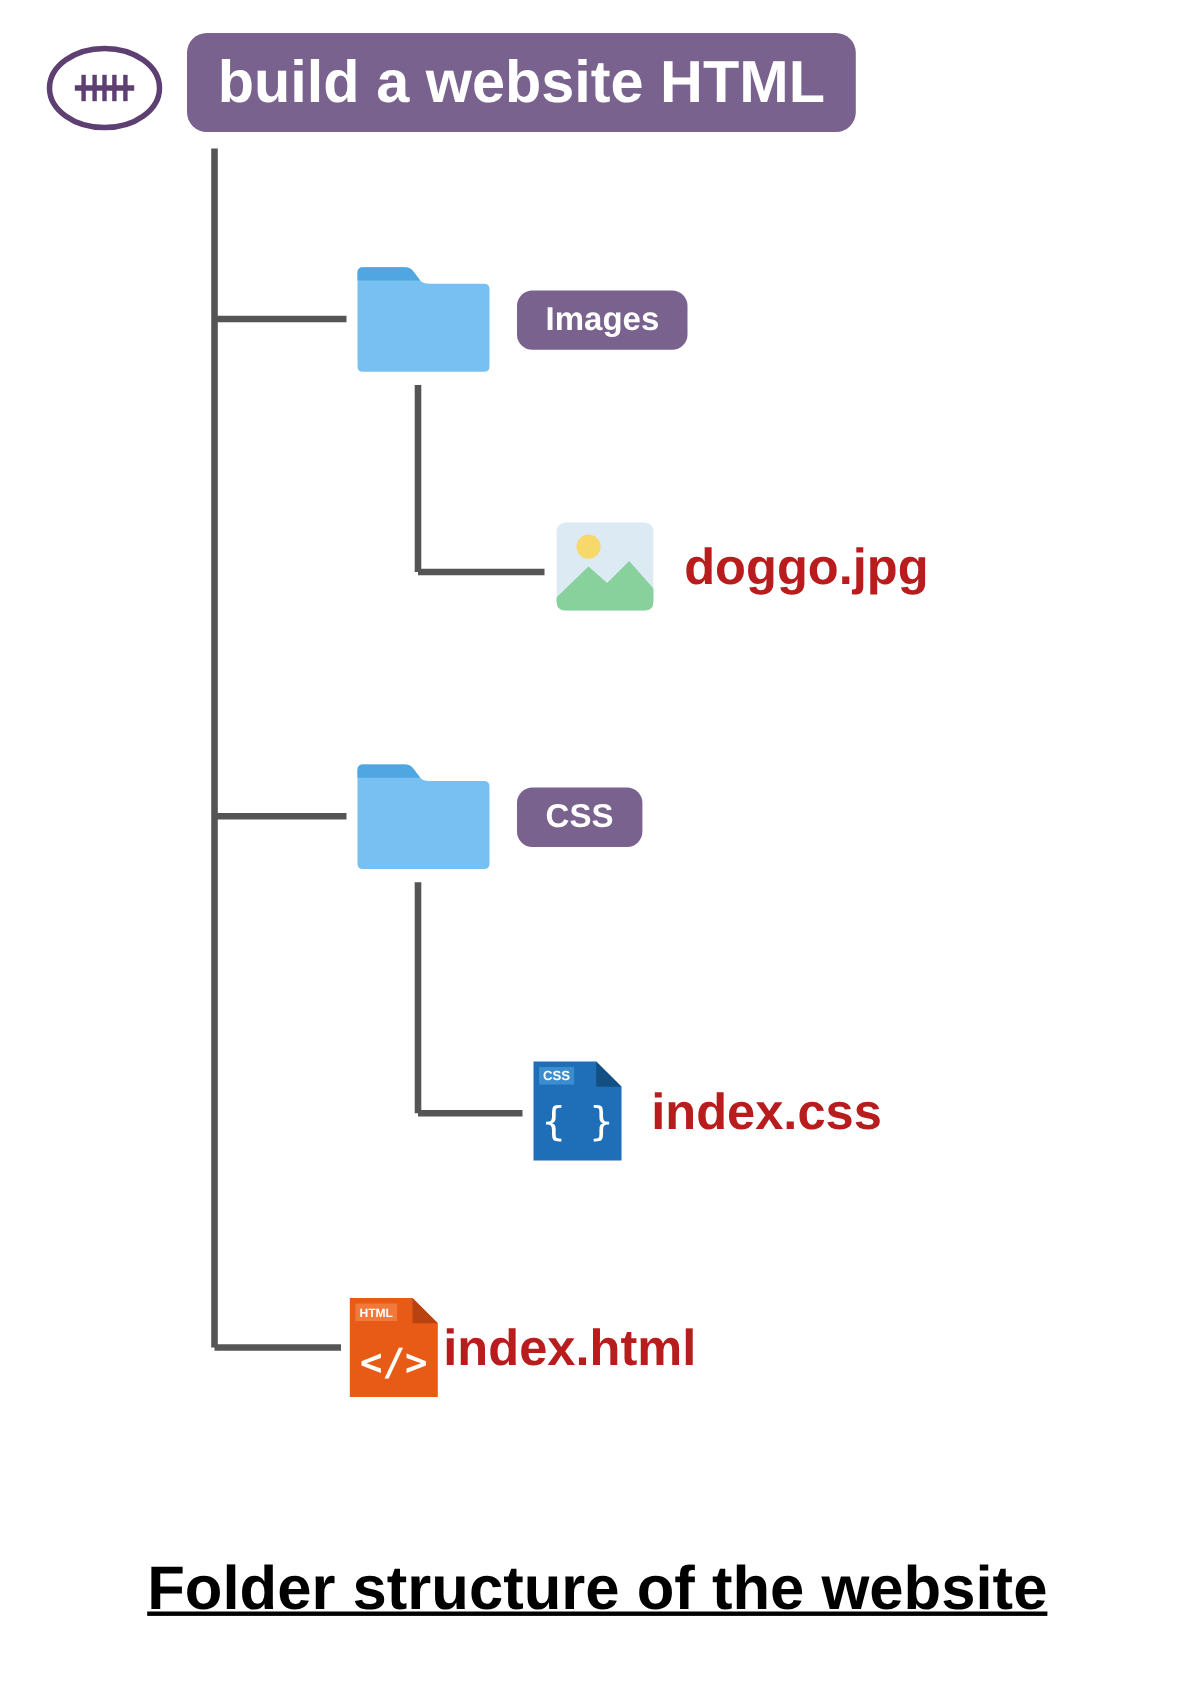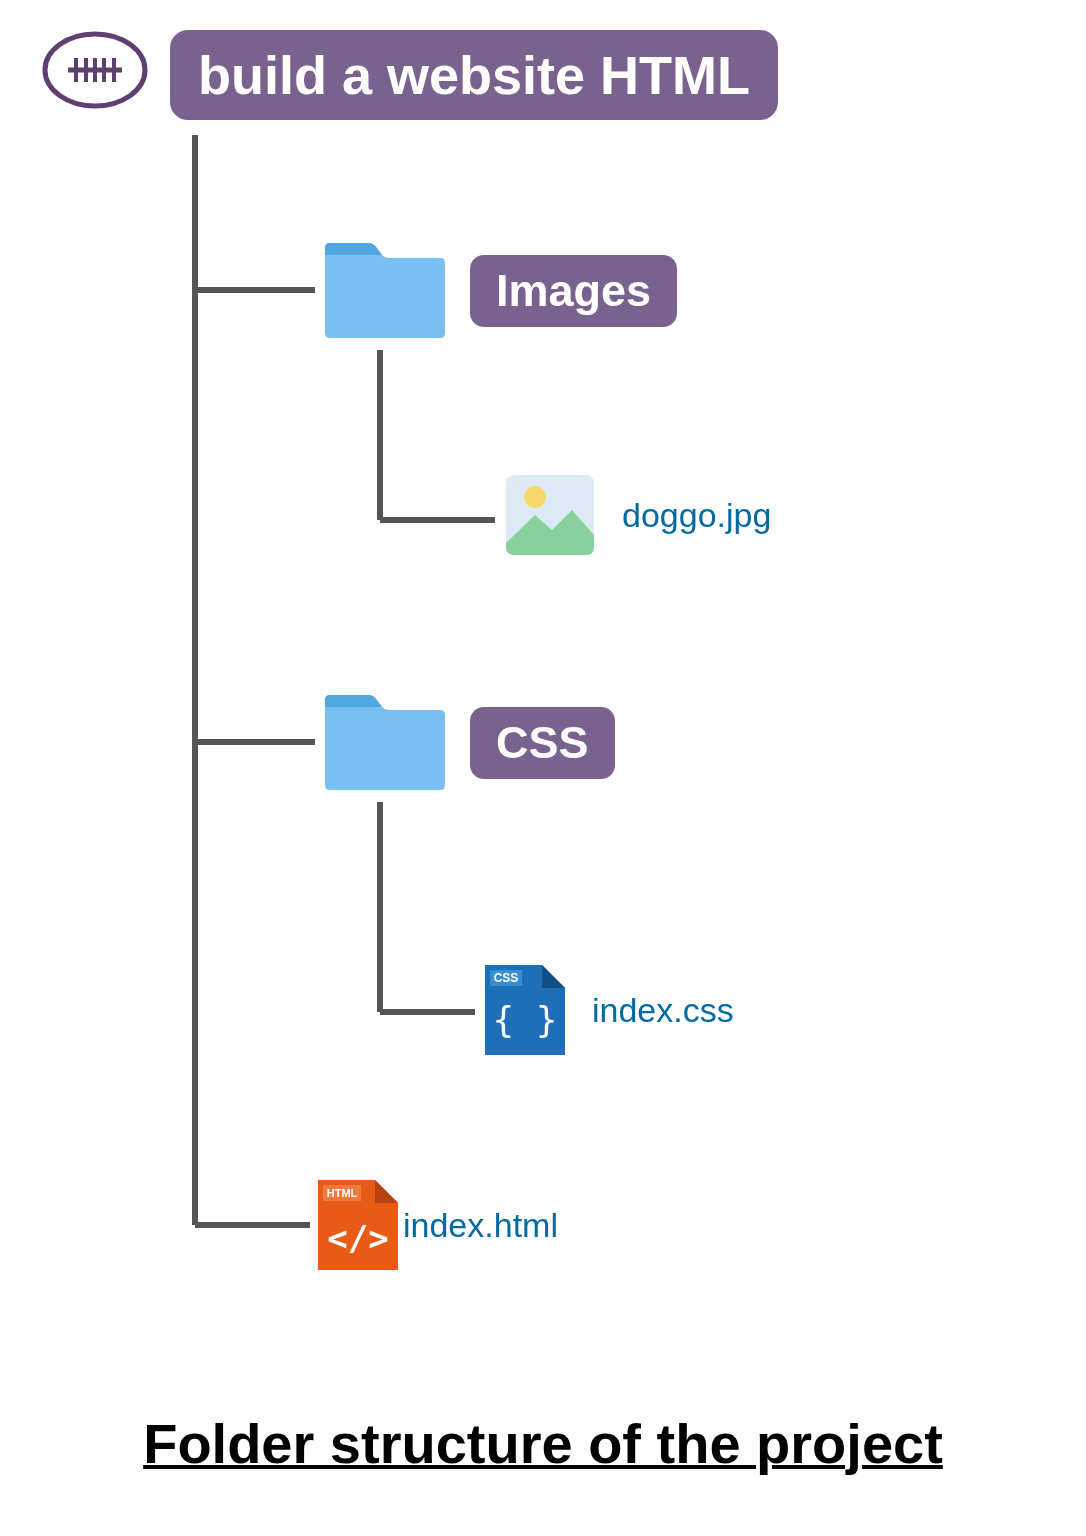--- a/index.html
+++ b/index.html
@@ -13,21 +13,21 @@
     .canvas {
       position: relative;
       width: 100%;
       height: 100%;
     }
     .root-node {
       position: absolute;
       top: 30px;
       left: 40px;
       display: flex;
-      align-items: flex-start;
+      align-items: flex-end;
       gap: 20px;
     }
     .football-icon {
       width: 110px;
       height: 80px;
     }
     .root-label {
       background: #7a628e;
       color: #ffffff;
       font-size: 54px;
@@ -52,21 +52,21 @@
       align-items: center;
       gap: 20px;
     }
     .folder-icon {
       width: 130px;
       height: 105px;
     }
     .folder-label {
       background: #7a628e;
       color: #ffffff;
-      font-size: 45px;
+      font-size: 30px;
       font-weight: 700;
       padding: 10px 26px;
       border-radius: 14px;
     }
     .file-doggo-row {
       position: absolute;
       top: 465px;
       left: 500px;
       display: flex;
       align-items: center;
@@ -82,23 +82,23 @@
     }
     .file-index-row {
       position: absolute;
       top: 1175px;
       left: 313px;
       display: flex;
       align-items: center;
       gap: 0;
     }
     .file-label {
-      color: #0369a1;
-      font-size: 34px;
-      font-weight: 400;
+      color: #b91c1c;
+      font-size: 46px;
+      font-weight: 700;
     }
     .image-file-icon {
       width: 100px;
       height: 100px;
     }
     .css-file-icon {
       width: 90px;
       height: 100px;
     }
     .html-file-icon {
@@ -203,15 +203,15 @@
     <svg class="html-file-icon" viewBox="0 0 90 100">
       <path d="M5 5 L62 5 L85 28 L85 95 L5 95 Z" fill="#e85b16"></path>
       <path d="M62 5 L62 28 L85 28 Z" fill="#b84310"></path>
       <rect x="10" y="10" width="38" height="16" fill="#f07a3c"></rect>
       <text x="29" y="22" font-size="11" font-weight="700" fill="#ffffff" text-anchor="middle" font-family="Arial">HTML</text>
       <text x="45" y="75" font-size="34" font-weight="700" fill="#ffffff" text-anchor="middle" font-family="monospace">&lt;/&gt;</text>
     </svg>
     <div class="file-label">index.html</div>
   </div>
 
-  <div class="caption">Folder structure of the project</div>
+  <div class="caption">Folder structure of the website</div>
 
 </div>
 
 </body></html>

